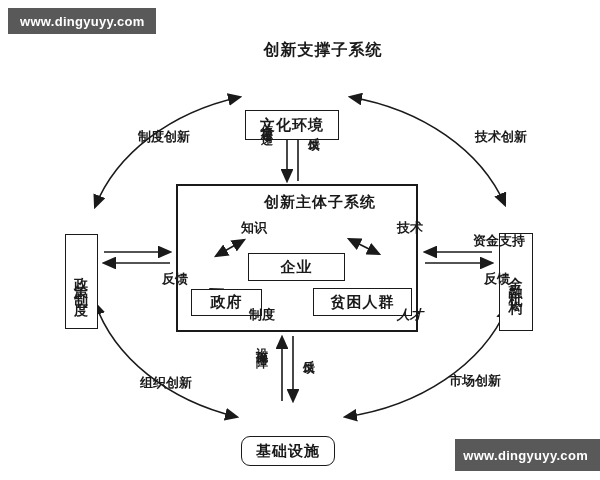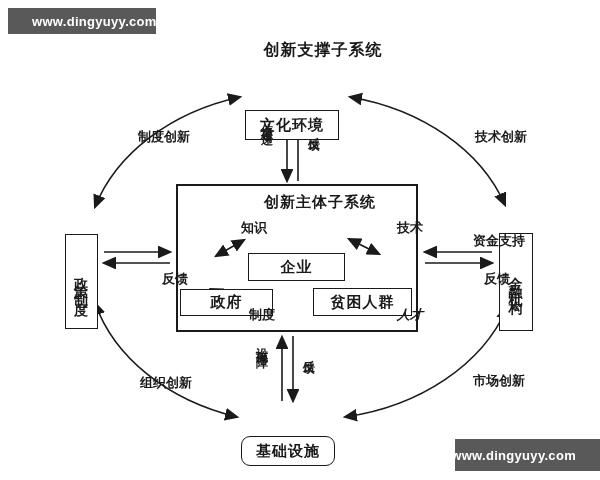--- a/index.html
+++ b/index.html
@@ -25,21 +25,21 @@
     box-sizing:border-box;
   }
   .vtext{writing-mode:vertical-rl;text-orientation:upright;}
   .lbl{position:absolute;font-size:13px;font-weight:bold;white-space:nowrap;padding-left:40px;}
   .lbl-c{text-align:center;white-space:pre-line;}
   .vlbl{position:absolute;font-size:12px;font-weight:bold;letter-spacing:3px;}
   .title{position:absolute;font-size:16px;font-weight:bold;letter-spacing:1px;text-align:center;margin-left:23px;}
   .wm{
     position:absolute;background:var(--wm-bg);color:var(--wm-text);
     font-size:13px;font-weight:bold;display:flex;align-items:center;
-    padding:0 24px;box-sizing:border-box;letter-spacing:.3px;
+    padding:0 12px;box-sizing:border-box;letter-spacing:.3px;
   }
 </style>
 </head>
 <body>
 
 <div id="stage">
 
   <svg id="arrows" viewBox="0 0 600 480">
     <defs>
       <marker id="ae" orient="auto" markerWidth="9" markerHeight="8" refX="7.5" refY="4">
@@ -83,27 +83,27 @@
     <span class="vtext" style="letter-spacing:8px;font-size:14px;">政策制度</span>
   </div>
   <div class="box" style="left:499px;top:202px;width:34px;height:98px;">
     <span class="vtext" style="letter-spacing:8px;font-size:14px;">金融机构</span>
   </div>
   <div class="box" style="left:241px;top:405px;width:94px;height:30px;border-radius:9px;">基础设施</div>
 
   <div class="lbl" style="left:98px;top:128px;">制度创新</div>
   <div class="lbl" style="left:435px;top:128px;">技术创新</div>
   <div class="lbl" style="left:100px;top:374px;">组织创新</div>
-  <div class="lbl" style="left:433px;top:372px;">市场创新</div>
+  <div class="lbl" style="left:409px;top:372px;">市场创新</div>
 
   <div class="innerbox" style="left:176px;top:184px;width:242px;height:148px;"></div>
   <div class="title" style="left:176px;top:193px;width:242px;font-size:15px;">创新主体子系统</div>
 
   <div class="box" style="left:248px;top:222px;width:97px;height:28px;">企业</div>
-  <div class="box" style="left:180px;top:258px;width:93px;height:27px;">政府</div>
+  <div class="box" style="left:191px;top:258px;width:71px;height:27px;">政府</div>
   <div class="box" style="left:313px;top:257px;width:99px;height:28px;">贫困人群</div>
 
   <div class="lbl" style="left:201px;top:219px;">知识</div>
   <div class="lbl" style="left:357px;top:219px;">技术</div>
   <div class="lbl" style="left:201px;top:306px;margin-left:8px;">制度</div>
   <div class="lbl" style="left:357px;top:306px;font-style:italic;">人才</div>
 
   <div class="vlbl vtext" style="left:258px;top:114px;">信息传递</div>
   <div class="vlbl vtext" style="left:305px;top:127px;">反馈</div>
 

